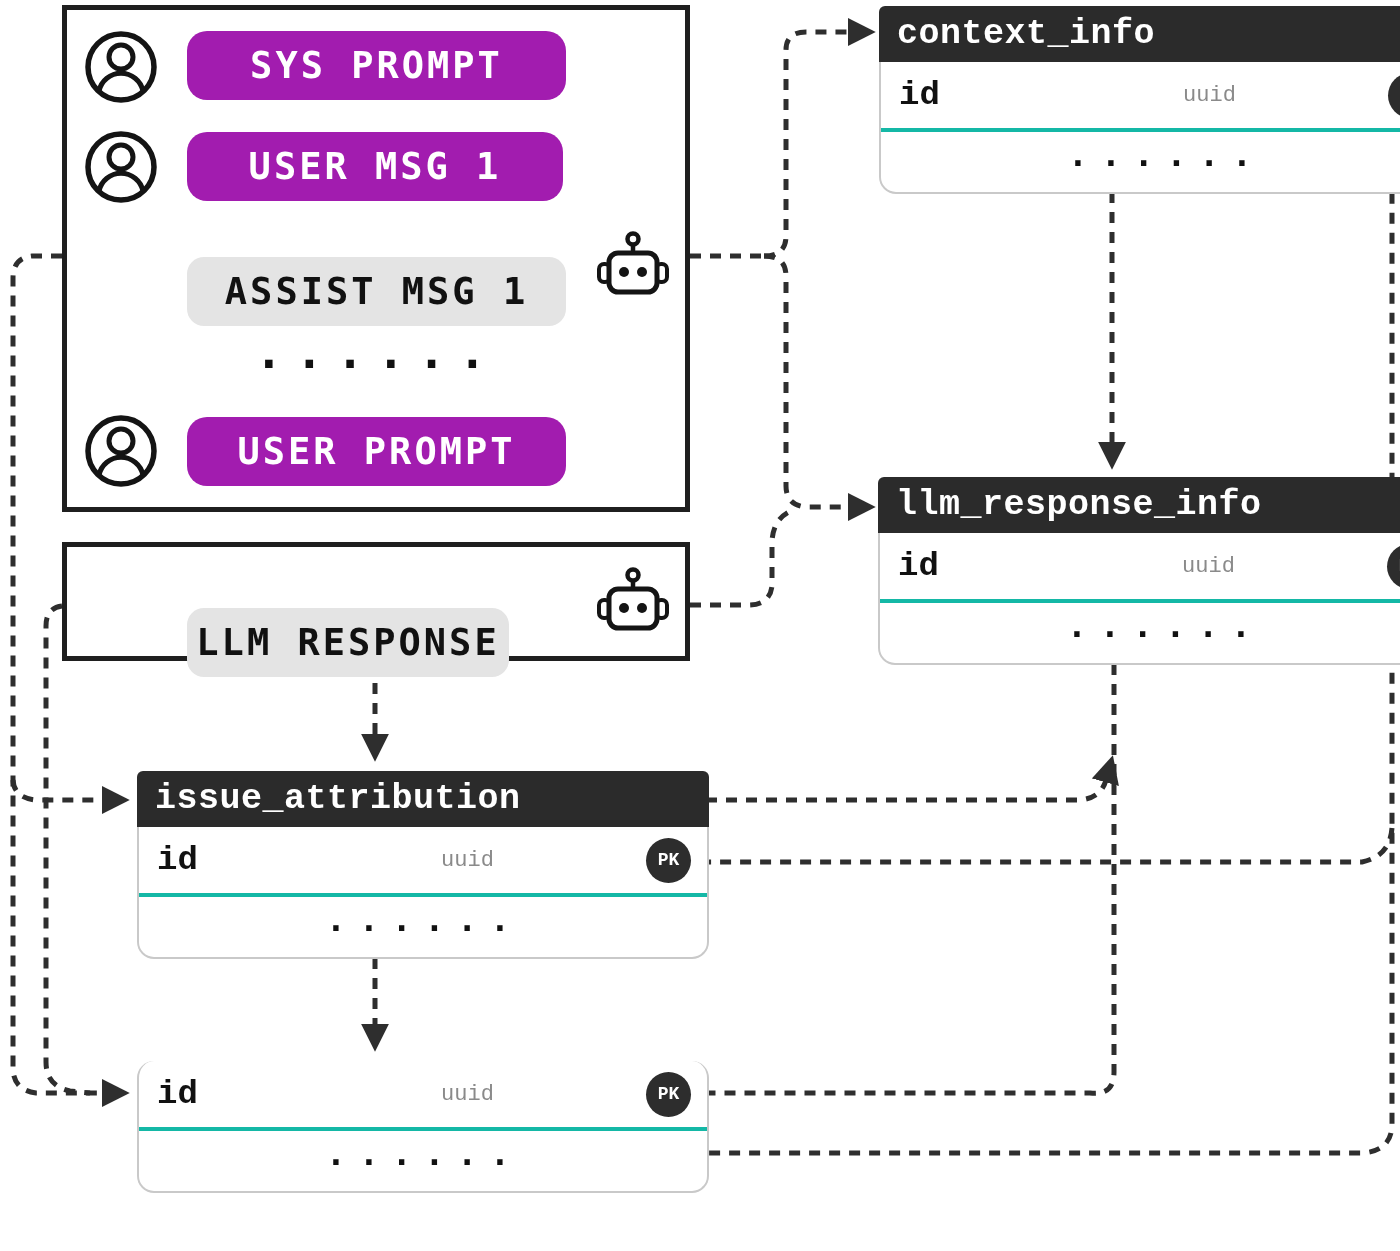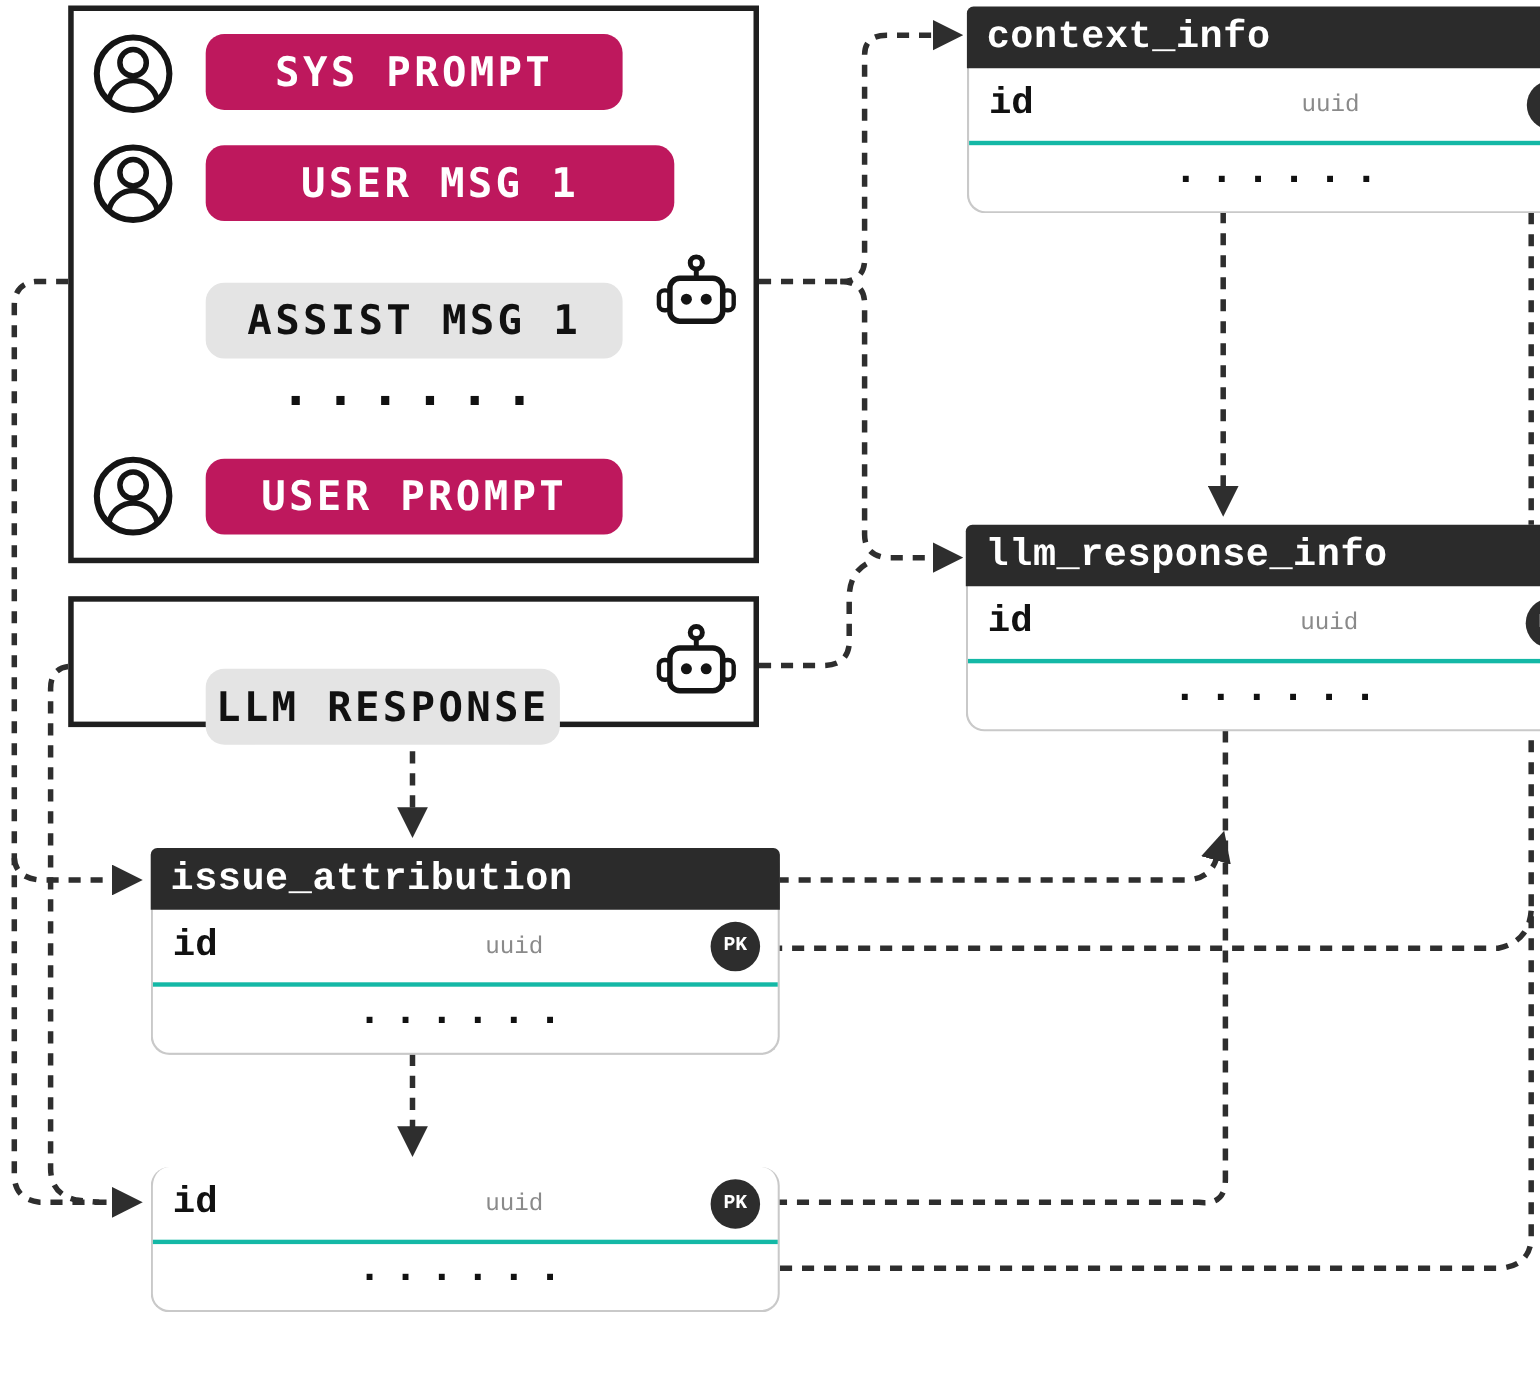--- a/index.html
+++ b/index.html
@@ -5,21 +5,21 @@
   html,body{margin:0;padding:0;background:#ffffff;}
   #stage{position:relative;width:1400px;height:1251px;background:#ffffff;overflow:hidden;
          font-family:"DejaVu Sans Mono","Liberation Mono",monospace;}
   
   #lines{position:absolute;left:0;top:0;z-index:1;}
   .dashed{fill:none;stroke:#2e2e2e;stroke-width:5;stroke-dasharray:11 9;}
   
   .panel{position:absolute;background:#ffffff;border:5px solid #1f1f1f;z-index:2;box-sizing:border-box;}
   .pill{position:absolute;height:69px;border-radius:17px;display:flex;align-items:center;justify-content:center;
         font-size:37px;font-weight:bold;letter-spacing:3px;white-space:nowrap;z-index:3;}
-  .pill.dark{background:#be185d;color:#ffffff;}
+  .pill.dark{background:#a21caf;color:#ffffff;border-radius:20px;}
   .pill.light{background:#e4e4e4;color:#111111;margin-top:20px;}
   .ellipsis-big{position:absolute;z-index:3;font-size:46px;font-weight:bold;letter-spacing:13px;color:#111;
         display:flex;align-items:center;justify-content:center;}
   .icon{position:absolute;z-index:3;}
   
   .dbtable{position:absolute;width:572px;z-index:2;background:#ffffff;border:2px solid #c9c9c9;border-top:none;
            border-radius:17px;box-sizing:border-box;font-family:Liberation Mono, monospace;}
   .t-header{height:56px;background:#2b2b2b;color:#ffffff;font-weight:bold;font-size:35px;letter-spacing:0.5px;
             display:flex;align-items:center;padding-left:18px;border-radius:6px 6px 0 0;margin:0 -2px;}
   .t-row{height:66px;display:flex;align-items:center;border-bottom:4px solid #14b8a6;}
@@ -81,21 +81,21 @@
     <circle cx="37" cy="28" r="12" fill="none" stroke="#141414" stroke-width="5"></circle>
     <path d="M15 62 A22.5 22.5 0 0 1 59 62" fill="none" stroke="#141414" stroke-width="5"></path>
   </svg>
   <svg class="icon" style="left:84px;top:413px;" width="74" height="76" viewBox="0 0 74 76">
     <circle cx="37" cy="38" r="33" fill="#fff" stroke="#141414" stroke-width="5.5"></circle>
     <circle cx="37" cy="28" r="12" fill="none" stroke="#141414" stroke-width="5"></circle>
     <path d="M15 62 A22.5 22.5 0 0 1 59 62" fill="none" stroke="#141414" stroke-width="5"></path>
   </svg>
 
   <div class="pill dark" style="left:187px;top:31px;width:379px;">SYS PROMPT</div>
-  <div class="pill dark" style="left:187px;top:132px;width:426px;">USER MSG 1</div>
+  <div class="pill dark" style="left:187px;top:132px;width:376px;">USER MSG 1</div>
   <div class="pill light" style="left:187px;top:237px;width:379px;">ASSIST MSG 1</div>
   <div class="ellipsis-big" style="left:247px;top:322px;width:260px;height:60px;">......</div>
   <div class="pill dark" style="left:187px;top:417px;width:379px;">USER PROMPT</div>
 
   <svg class="icon" style="left:596px;top:230px;" width="74" height="74" viewBox="0 0 74 74">
     <circle cx="37" cy="9" r="5.5" fill="#fff" stroke="#141414" stroke-width="4.5"></circle>
     <line x1="37" y1="14" x2="37" y2="24" stroke="#141414" stroke-width="4.5"></line>
     <rect x="3" y="34" width="11" height="18" rx="5" fill="#fff" stroke="#141414" stroke-width="4"></rect>
     <rect x="60" y="34" width="11" height="18" rx="5" fill="#fff" stroke="#141414" stroke-width="4"></rect>
     <rect x="13" y="23" width="48" height="39" rx="9" fill="#fff" stroke="#141414" stroke-width="5"></rect>

